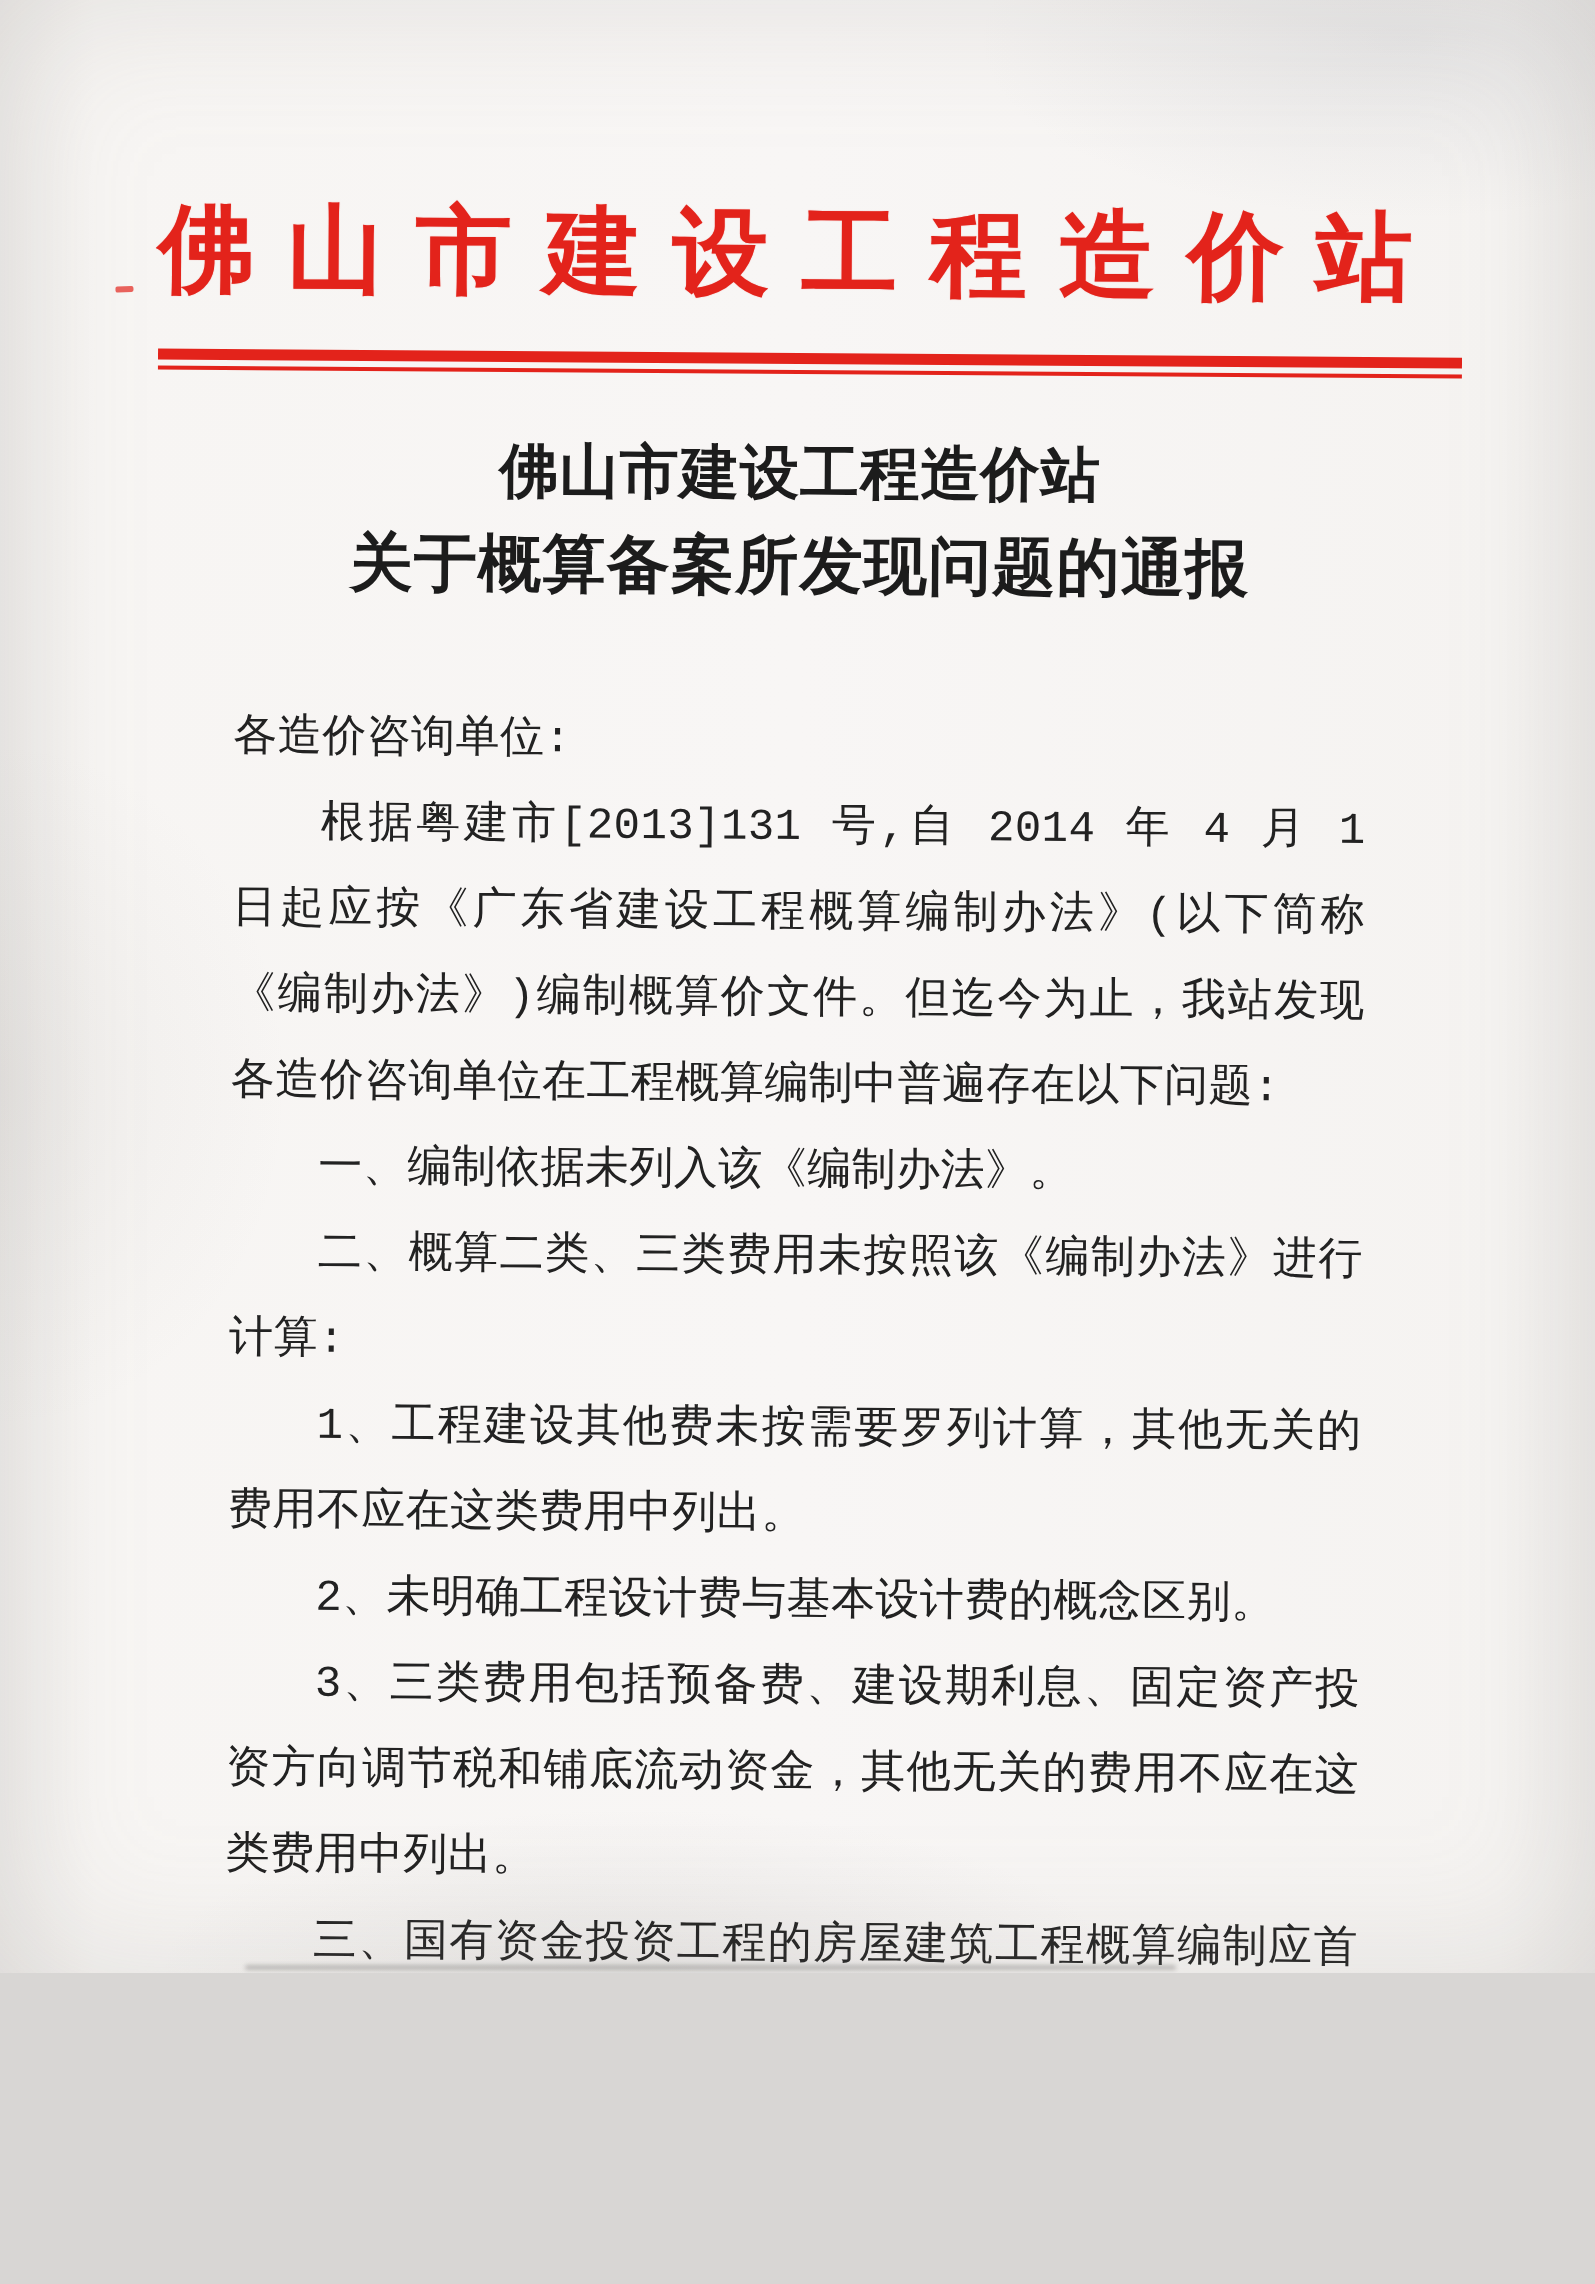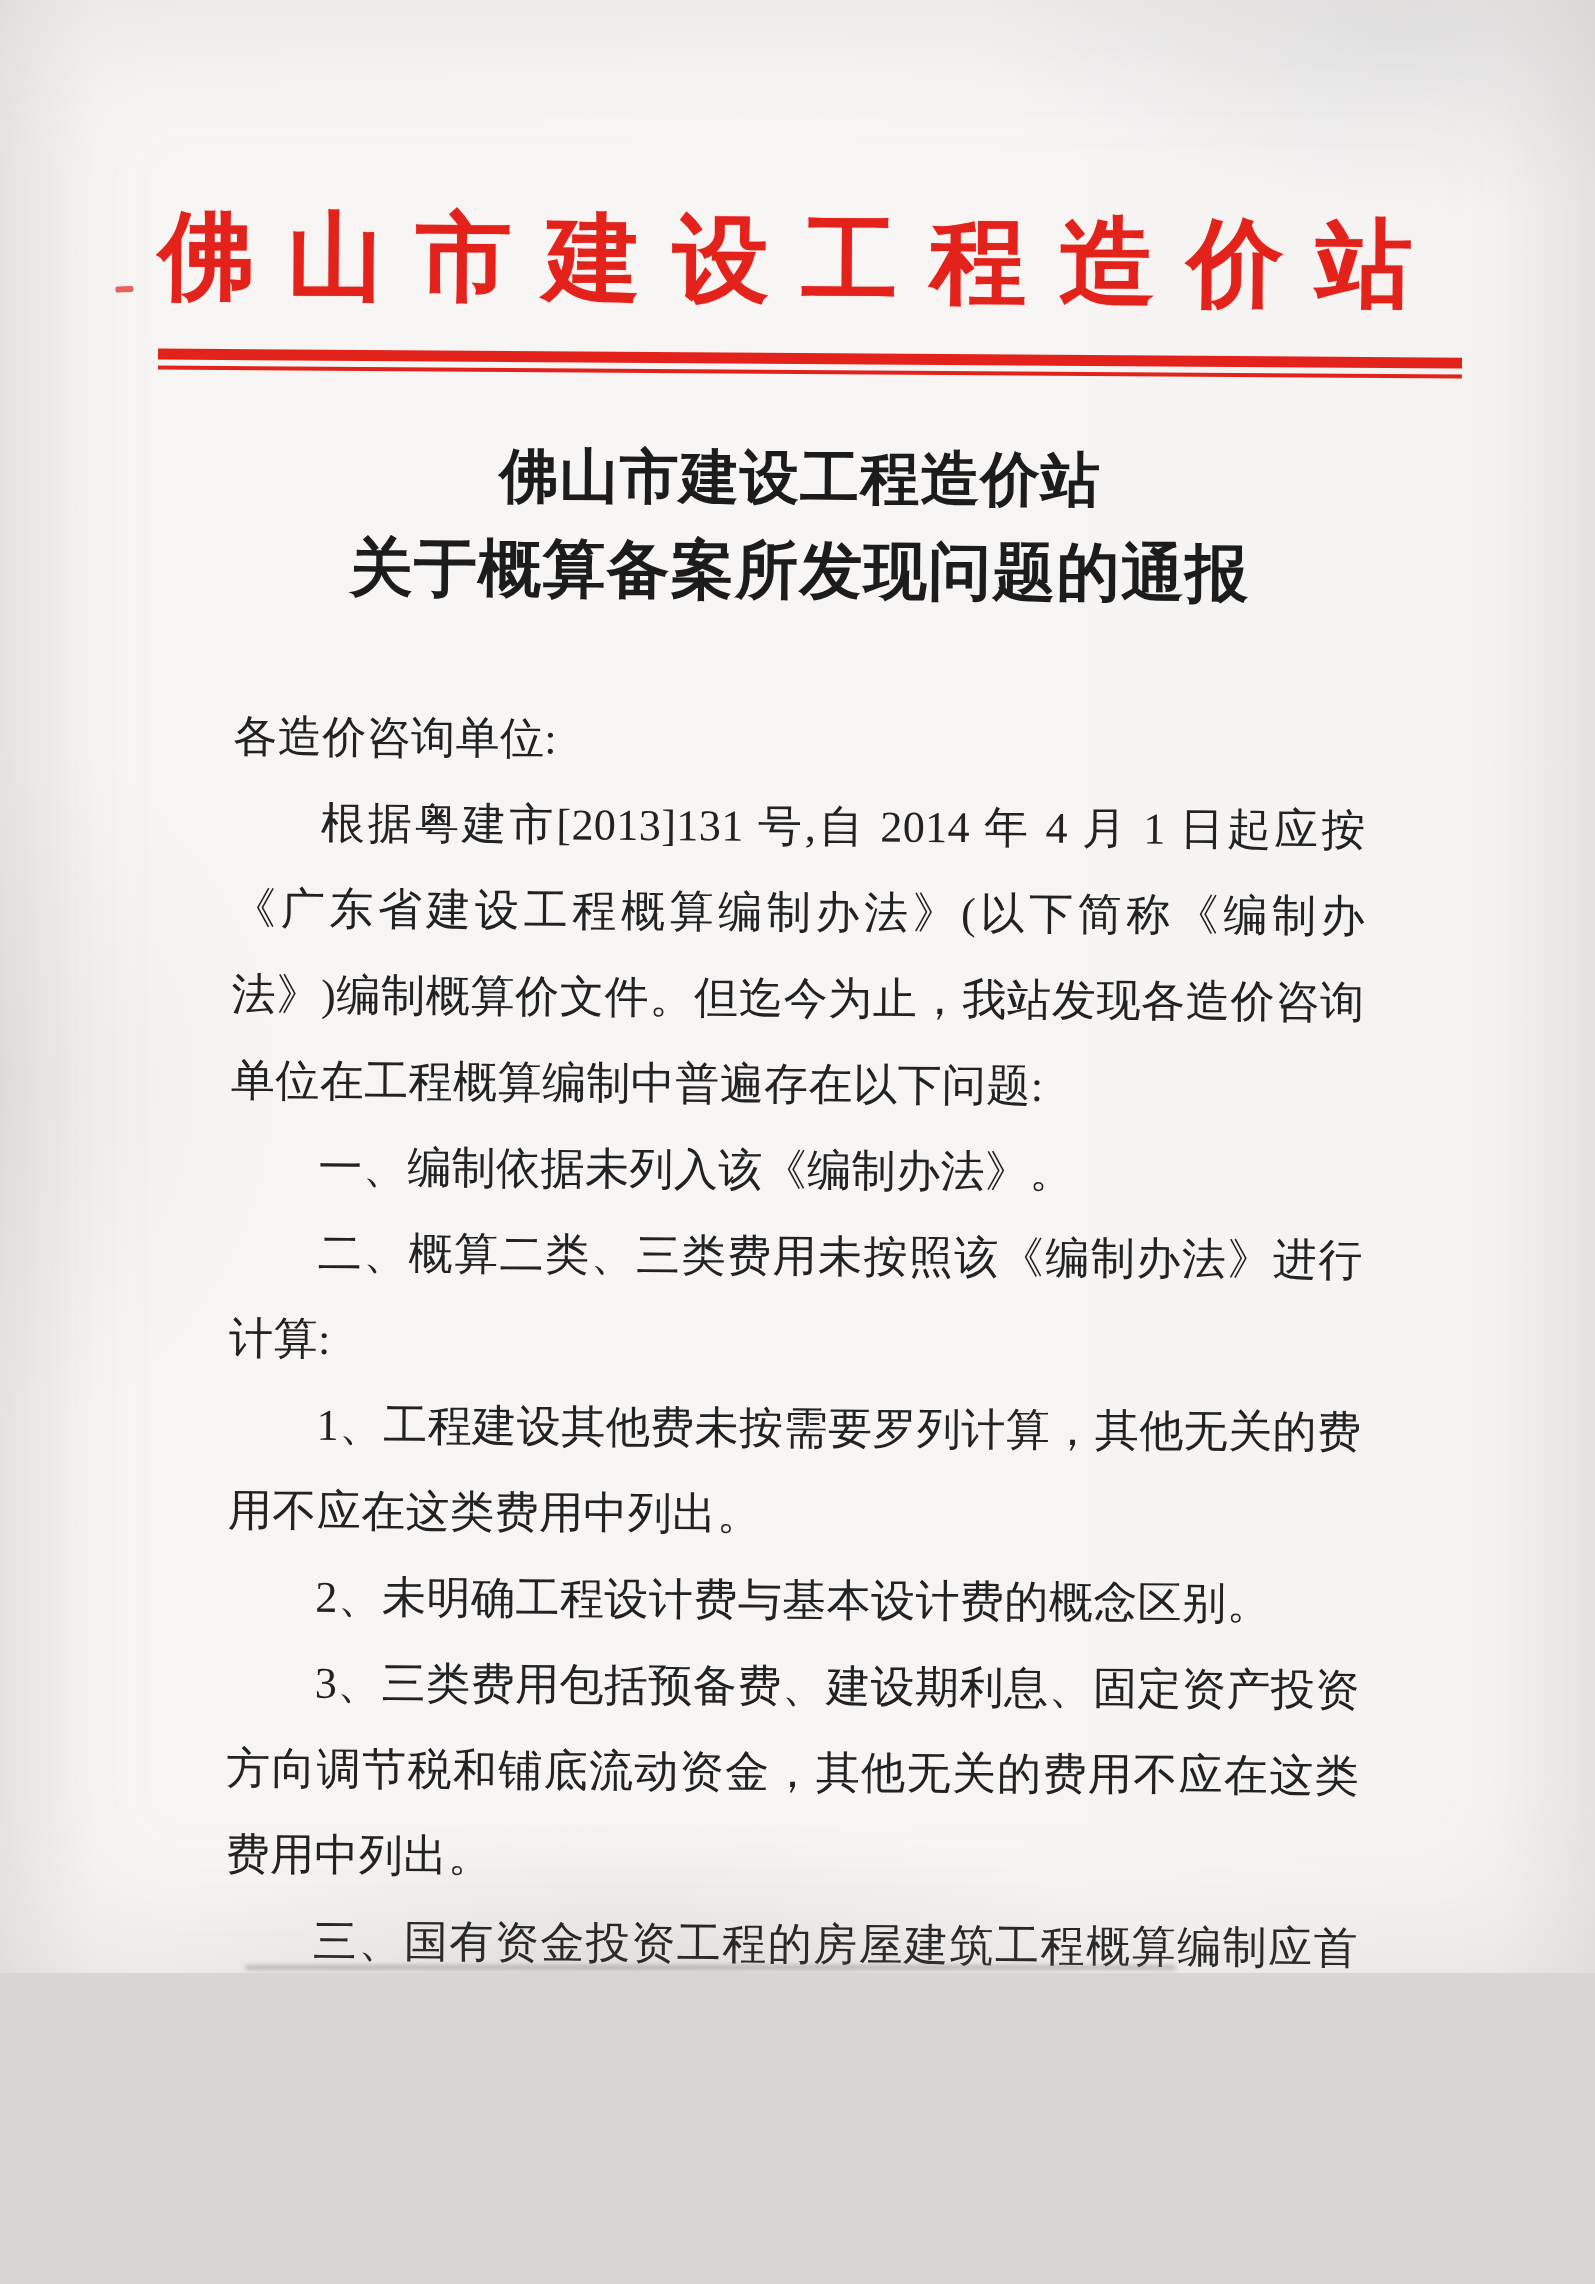--- a/index.html
+++ b/index.html
@@ -12,21 +12,21 @@
     position:relative;
     width:1596px;height:1973px;
     margin:0 auto;
     background:
       radial-gradient(608px 255px at 88% 2%, rgba(164,168,178,.18), rgba(164,168,178,0) 70%),
       radial-gradient(686px 235px at 40% 100%, rgba(150,148,146,.14), rgba(150,148,146,0) 70%),
       radial-gradient(412px 490px at 0% 55%, rgba(160,156,152,.10), rgba(160,156,152,0) 70%),
       linear-gradient(90deg, #efedeb 0%, #f7f5f3 6%, #f8f6f5 50%, #f5f3f1 94%, #eeecea 100%);
     background-color:var(--paper);
     overflow:hidden;
-    font-family:Liberation Serif, serif;
+    font-family:Liberation Mono, monospace;
   }
   .page::after{
     content:"";position:absolute;inset:0;pointer-events:none;
     box-shadow:inset 0 0 147px rgba(148,144,140,.22);
   }
   .scan{
     position:absolute;inset:0;
     transform:rotate(0.4deg);
     transform-origin:50% 40%;
   }

